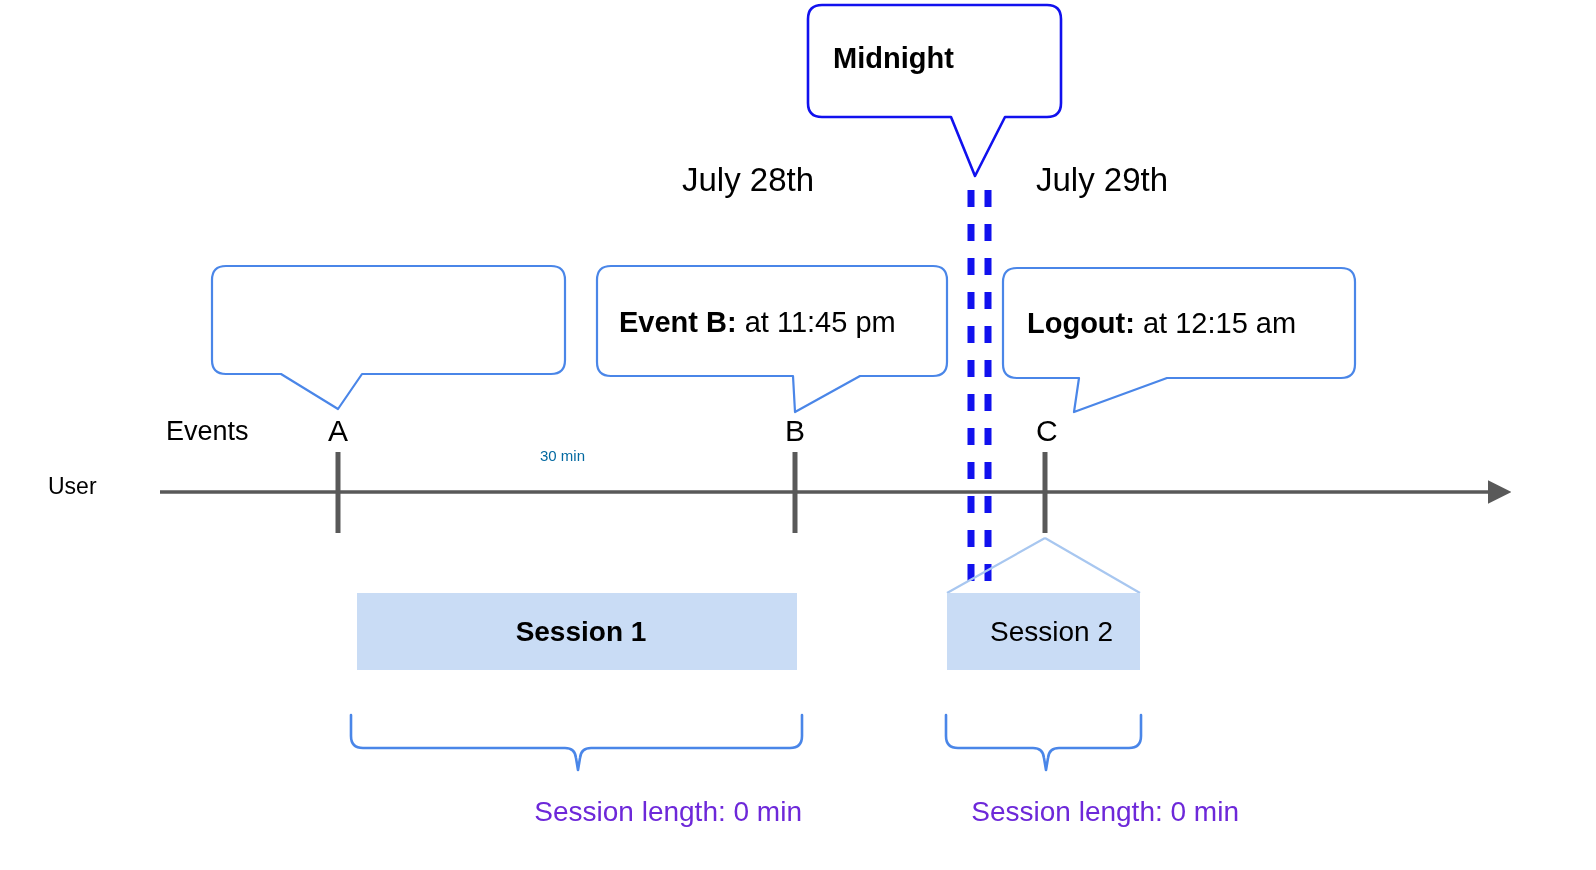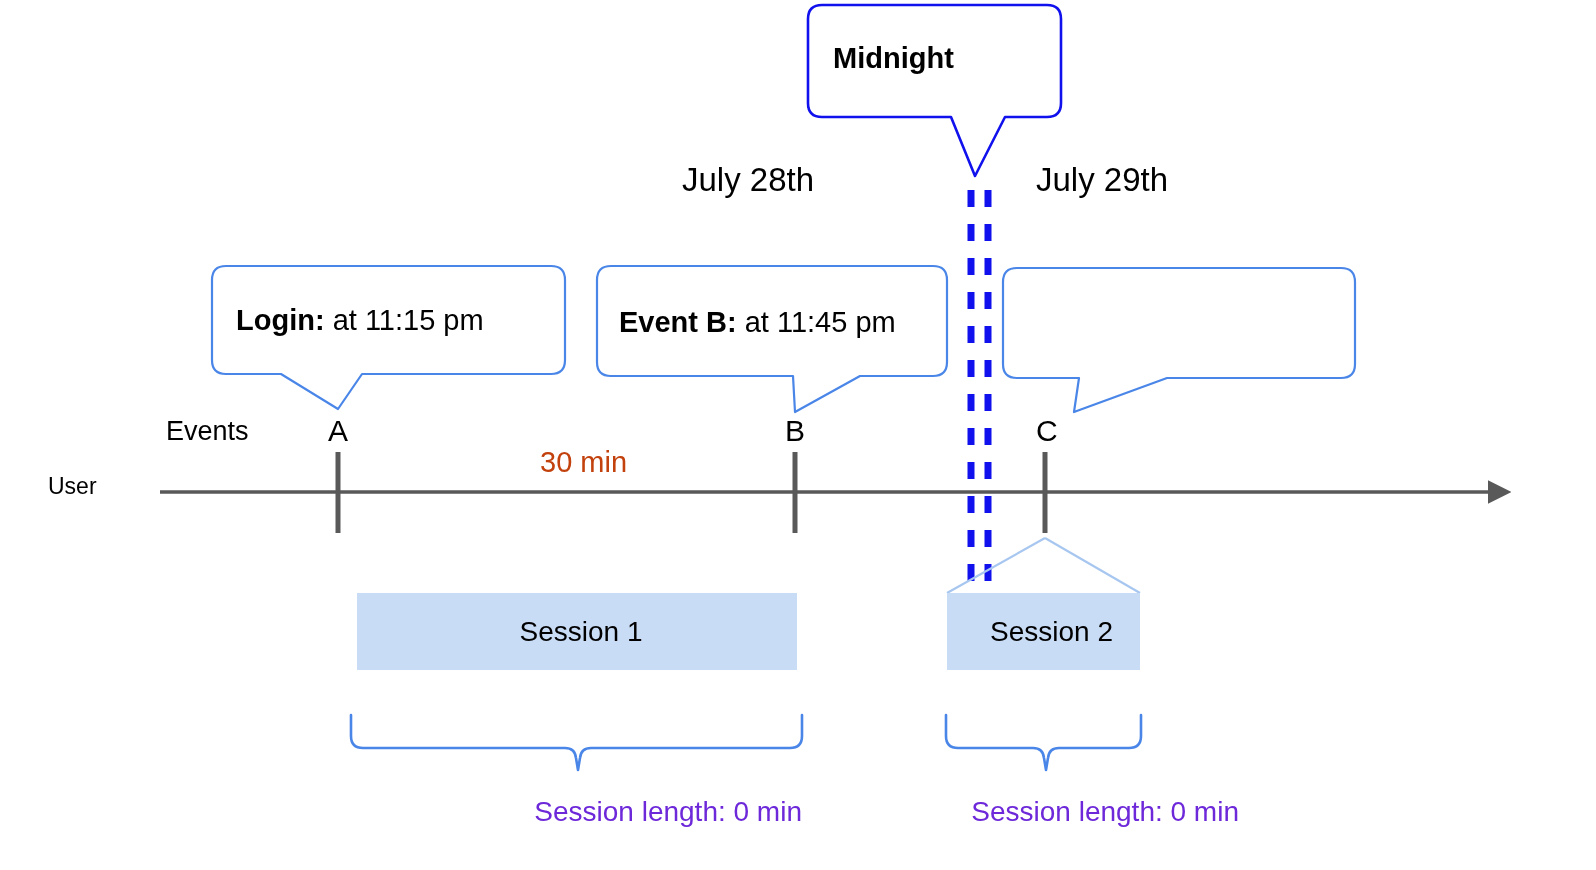--- a/index.html
+++ b/index.html
@@ -67,22 +67,22 @@
 
   
   .event-letter {
     font-size: 30px;
     color: #000000;
     text-align: center;
   }
 
   
   .gap-text {
-    font-size: 29px;
-    color: #c2410c;
+    font-size: 15px;
+    color: #0369a1;
   }
 
   
   .session-label {
     font-size: 28px;
     color: #000000;
     text-align: center;
   }
 
   
@@ -194,40 +194,40 @@
              L 1129 748
              Q 1141 748 1141 736
              L 1141 715" fill="none" stroke="#4a86e8" stroke-width="2.6" stroke-linecap="round" stroke-linejoin="round"></path>
   </svg>
 
   <div class="txt midnight-text" style="left:833px; top:44px;">Midnight</div>
 
   <div class="txt date-text" style="left:682px; top:163px;">July 28th</div>
   <div class="txt date-text" style="left:1036px; top:163px;">July 29th</div>
 
-  <div class="txt callout-text" style="left:236px; top:306px;">
-    <span class="lbl">Login:</span>
-    <span>at 11:15 pm</span>
-  </div>
 
   <div class="txt callout-text" style="left:619px; top:308px;">
     <span class="lbl">Event B:</span>
     <span>at 11:45 pm</span>
   </div>
 
+  <div class="txt callout-text" style="left:1027px; top:309px;">
+    <span class="lbl">Logout:</span>
+    <span>at 12:15 am</span>
+  </div>
 
   <div class="txt events-text" style="left:130px; top:418px;margin-left:36px;">Events</div>
 
   <div class="txt user-text" style="left:48px; top:475px;">User</div>
 
   <div class="txt event-letter" style="left:328px; top:416px;">A</div>
   <div class="txt event-letter" style="left:785px; top:416px;">B</div>
   <div class="txt event-letter" style="left:1036px; top:416px;">C</div>
 
   <div class="txt gap-text" style="left:540px; top:448px;">30 min</div>
 
-  <div class="txt session-label" style="left:357px; top:618px; width:448px;">Session 1</div>
+  <div class="txt session-label" style="left:357px; top:618px; width:448px;font-weight:bold;">Session 1</div>
   <div class="txt session-label" style="left:947px; top:618px; width:209px;">Session 2</div>
 
   <div class="txt session-length" style="left:351px; top:798px; width:451px;">Session length: 0 min</div>
   <div class="txt session-length" style="left:848px; top:798px; width:391px;">Session length: 0 min</div>
 
 </div>
 
 </body></html>

